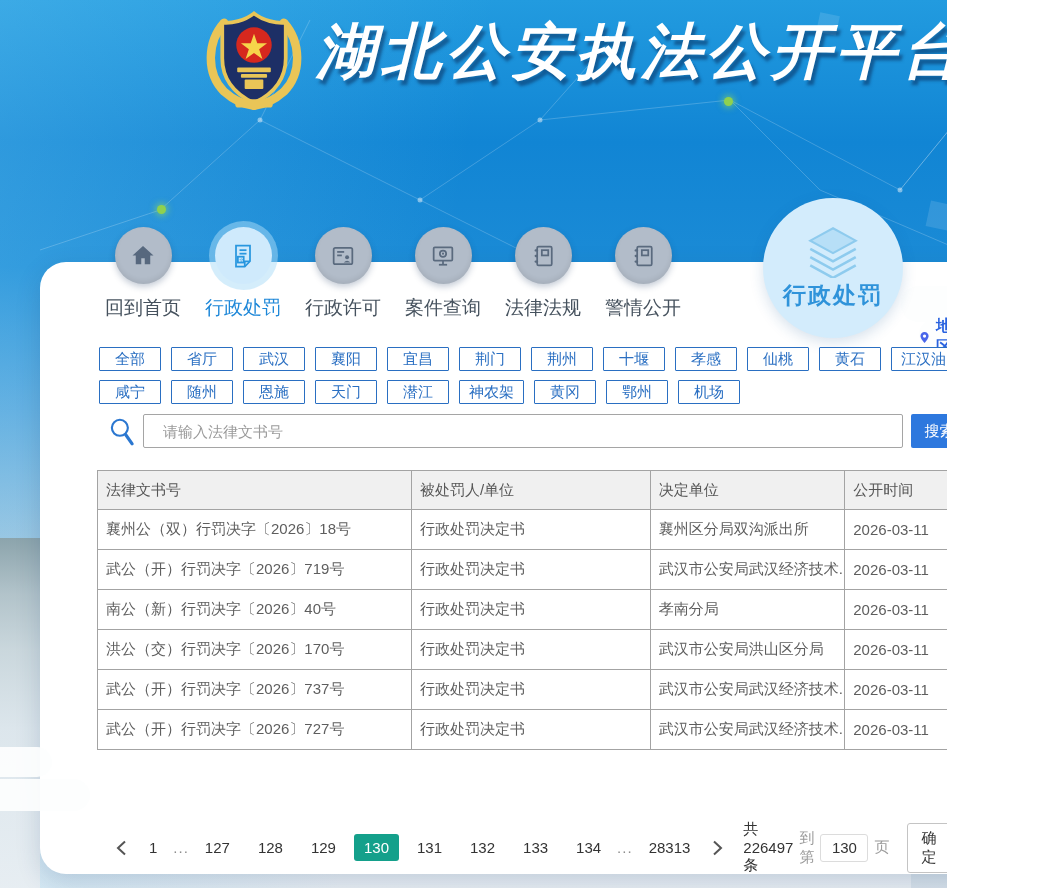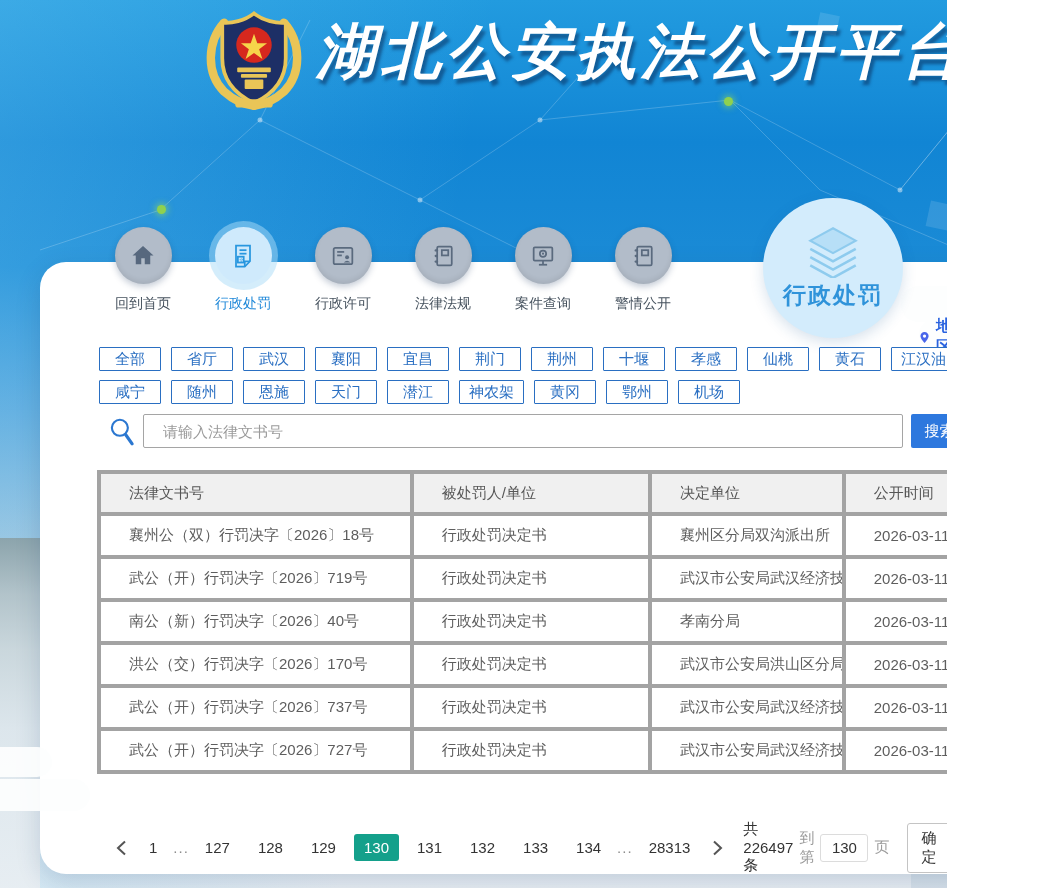--- a/index.html
+++ b/index.html
@@ -31,21 +31,21 @@
   
   .card{position:absolute;left:40px;top:262px;width:985px;height:612px;background:#fff;border-radius:26px;
     box-shadow:0 8px 24px rgba(20,60,110,.18);}
 
   
   .nav-row{position:absolute;left:93px;top:227px;display:flex;z-index:3;}
   .nav-item{width:100px;display:flex;flex-direction:column;align-items:center;cursor:pointer;}
   .nav-circle{width:57px;height:57px;border-radius:50%;background:#b2bcc9;display:flex;align-items:center;justify-content:center;
     box-shadow:0 3px 6px rgba(30,60,100,.25), inset 0 -3px 5px rgba(0,0,0,.07);}
   .nav-item.active .nav-circle{background:#cfeafc;box-shadow:0 0 0 6px rgba(170,220,248,.5);}
-  .nav-label{margin-top:11px;font-size:14px;color:#46525e;white-space:nowrap;}
+  .nav-label{margin-top:11px;font-size:19px;color:#46525e;white-space:nowrap;}
   .nav-item.active .nav-label{color:#1d87d8;}
 
   
   .section-badge{position:absolute;left:763px;top:198px;width:140px;height:140px;border-radius:50%;background:#d3ecfc;
     display:flex;flex-direction:column;align-items:center;justify-content:center;z-index:4;
     box-shadow:0 4px 14px rgba(30,90,150,.18);}
   .section-badge-label{font-size:23px;font-weight:bold;color:#2f93da;margin-top:2px;letter-spacing:2px;}
 
   
   .region-head{position:absolute;left:918px;top:316px;display:flex;align-items:center;gap:5px;z-index:5;}
@@ -60,21 +60,21 @@
   .search-icon{position:absolute;left:107px;top:415px;z-index:5;}
   .search-input{position:absolute;left:143px;top:414px;width:760px;height:34px;box-sizing:border-box;z-index:5;
     border:1px solid #a5a5a5;border-radius:2px;padding:0 19px;font-size:15px;color:#333;font-family:"Liberation Sans",sans-serif;}
   .search-input::placeholder{color:#9a9a9a;}
   .search-btn{position:absolute;left:911px;top:414px;width:57px;height:34px;background:#2d78de;color:#fff;border:none;
     font-size:15px;border-radius:2px;cursor:pointer;z-index:5;font-family:"Liberation Sans",sans-serif;}
 
   
   .doc-table{position:absolute;left:97px;top:470px;width:873px;border-collapse:collapse;table-layout:fixed;
     font-size:15px;color:#5e5e5e;z-index:5;background:#fff;}
-  .doc-table th,.doc-table td{border:4px solid #a3a3a3;padding:0 0 0 28px;text-align:left;font-weight:normal;
+  .doc-table th,.doc-table td{border:1px solid #a3a3a3;padding:0 0 0 8px;text-align:left;font-weight:normal;
     white-space:nowrap;overflow:hidden;}
   .doc-table th{height:38px;background:#f0f0f0;color:#565656;}
   .doc-table td{height:39px;}
   .doc-table tr.highlighted td{background:#f4f4f4;}
 
   
   .pagination{position:absolute;left:108px;top:820px;display:flex;align-items:center;font-size:15px;color:#333;z-index:5;}
   .page-nav{padding:4px 8px;cursor:pointer;display:flex;align-items:center;}
   .page-num{padding:5px 10px;margin:0 4px;cursor:pointer;border-radius:3px;color:#333;}
   .page-num.active{background:#14a08b;color:#fff;}
@@ -164,40 +164,40 @@
           <line x1="7" y1="11.5" x2="11" y2="11.5"></line>
           <circle cx="15.5" cy="13" r="1.7" fill="#5a6a7e" stroke="none"></circle>
           <path d="M12.6 17.5 q2.9 -3 5.8 0 Z" fill="#5a6a7e" stroke="none"></path>
         </svg>
       </div>
       <div class="nav-label">行政许可</div>
     </div>
     <div class="nav-item">
       <div class="nav-circle">
         <svg width="28" height="28" viewBox="0 0 24 24" fill="none" stroke="#5a6a7e" stroke-width="1.5">
+          <rect x="4" y="4.5" width="16" height="11.5" rx="1"></rect>
+          <circle cx="12" cy="10" r="2.7"></circle>
+          <circle cx="12" cy="10" r="0.9" fill="#5a6a7e" stroke="none"></circle>
+          <line x1="12" y1="16" x2="12" y2="19"></line>
+          <line x1="8.5" y1="19.5" x2="15.5" y2="19.5"></line>
+        </svg>
+      </div>
+      <div class="nav-label">案件查询</div>
+    </div>
+    <div class="nav-item">
+      <div class="nav-circle">
+        <svg width="28" height="28" viewBox="0 0 24 24" fill="none" stroke="#5a6a7e" stroke-width="1.5">
           <rect x="7" y="4" width="12.5" height="16" rx="1.2"></rect>
           <rect x="4.8" y="6.2" width="3" height="2" rx="1" fill="#5a6a7e" stroke="none"></rect>
           <rect x="4.8" y="11" width="3" height="2" rx="1" fill="#5a6a7e" stroke="none"></rect>
           <rect x="4.8" y="15.8" width="3" height="2" rx="1" fill="#5a6a7e" stroke="none"></rect>
           <rect x="11" y="7" width="5.5" height="4.5"></rect>
         </svg>
       </div>
       <div class="nav-label">法律法规</div>
-    </div>
-    <div class="nav-item">
-      <div class="nav-circle">
-        <svg width="28" height="28" viewBox="0 0 24 24" fill="none" stroke="#5a6a7e" stroke-width="1.5">
-          <rect x="4" y="4.5" width="16" height="11.5" rx="1"></rect>
-          <circle cx="12" cy="10" r="2.7"></circle>
-          <circle cx="12" cy="10" r="0.9" fill="#5a6a7e" stroke="none"></circle>
-          <line x1="12" y1="16" x2="12" y2="19"></line>
-          <line x1="8.5" y1="19.5" x2="15.5" y2="19.5"></line>
-        </svg>
-      </div>
-      <div class="nav-label">案件查询</div>
     </div>
     <div class="nav-item">
       <div class="nav-circle">
         <svg width="28" height="28" viewBox="0 0 24 24" fill="none" stroke="#5a6a7e" stroke-width="1.5">
           <rect x="7" y="4" width="12.5" height="16" rx="1.2"></rect>
           <rect x="4.8" y="6.2" width="3" height="2" rx="1" fill="#5a6a7e" stroke="none"></rect>
           <rect x="4.8" y="11" width="3" height="2" rx="1" fill="#5a6a7e" stroke="none"></rect>
           <rect x="4.8" y="15.8" width="3" height="2" rx="1" fill="#5a6a7e" stroke="none"></rect>
           <rect x="11" y="7" width="5.5" height="4.5"></rect>
         </svg>

